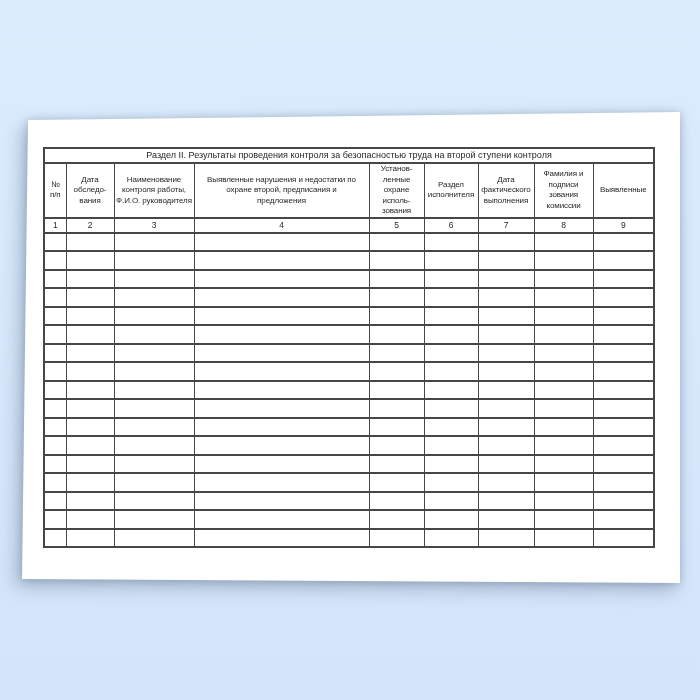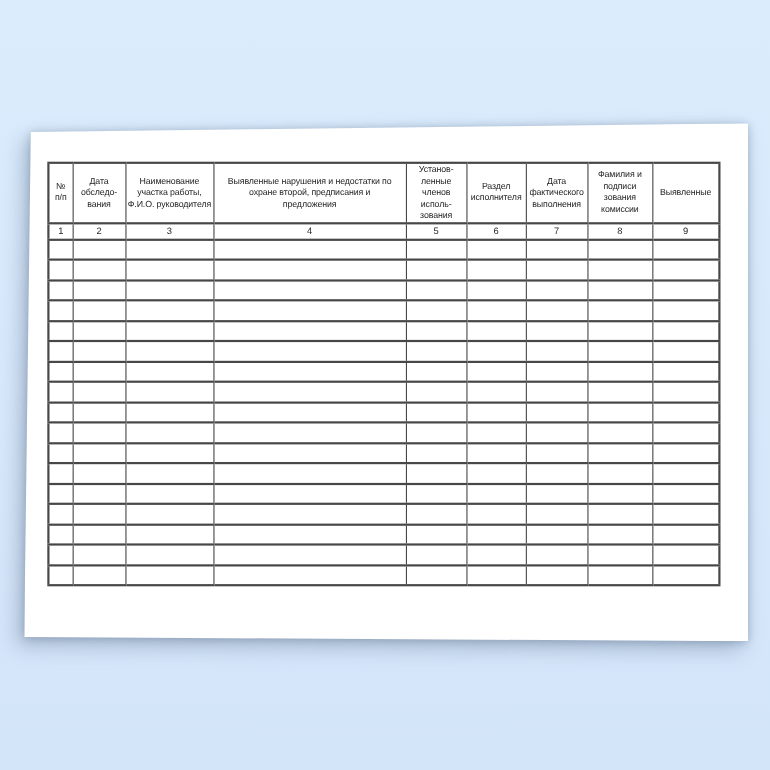--- a/index.html
+++ b/index.html
@@ -60,33 +60,36 @@
           <col style="width: 80px;">
           <col style="width: 175px;">
           <col style="width: 55px;">
           <col style="width: 54px;">
           <col style="width: 56px;">
           <col style="width: 59px;">
           <col style="width: 61px;">
         </colgroup>
       <tbody>
         <tr>
+          <td class="title-cell" colspan="9">Раздел II. Результаты проведения контроля за безопасностью труда на второй ступени контроля</td>
+        </tr>
+        <tr>
             <th class="hcell">№
 п/п</th>
             <th class="hcell">Дата
 обследо-
 вания</th>
             <th class="hcell">Наименование
-участка работы,
+контроля работы,
 Ф.И.О. руководителя</th>
             <th class="hcell">Выявленные нарушения и недостатки по
 охране второй, предписания и
 предложения</th>
             <th class="hcell">Установ-ленные
-членов исполь-
+охране исполь-
 зования</th>
             <th class="hcell">Раздел
 исполнителя</th>
             <th class="hcell">Дата
 фактического
 выполнения</th>
             <th class="hcell">Фамилия и
 подписи
 зования
 комиссии</th>

